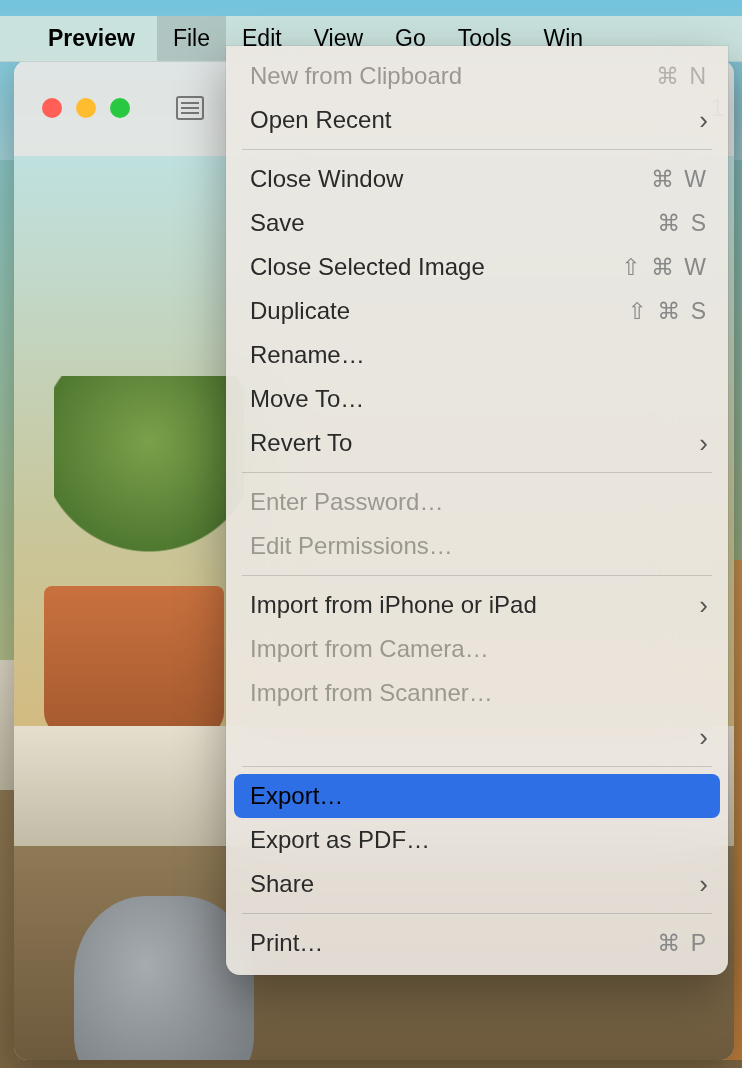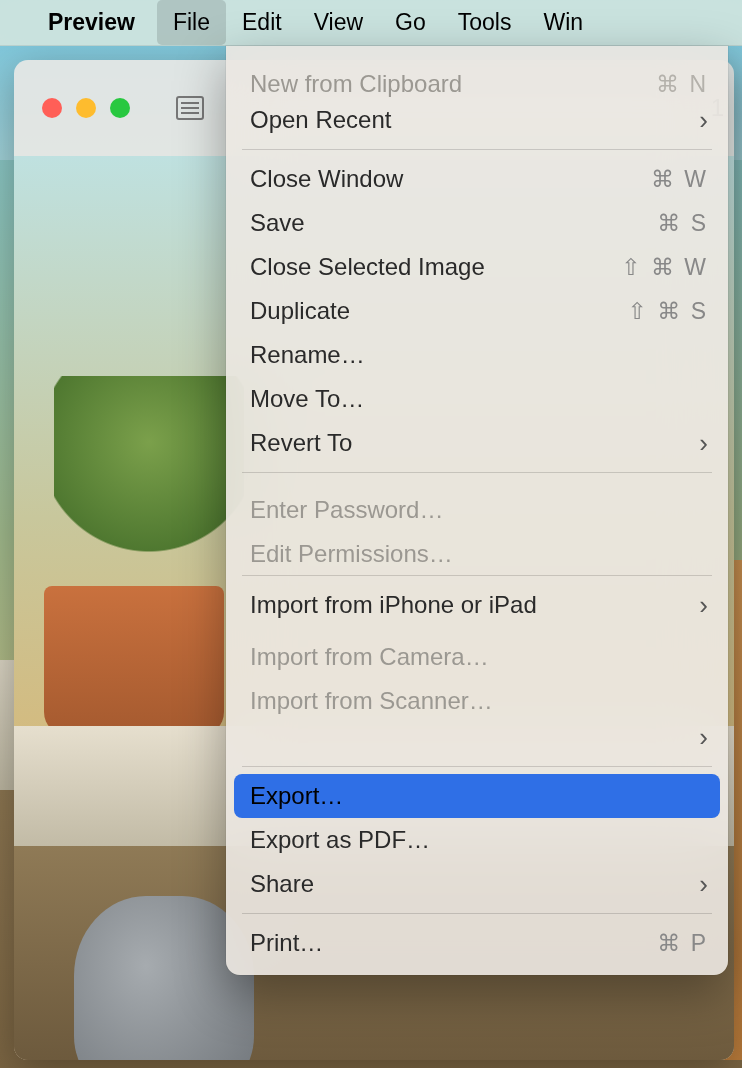--- a/index.html
+++ b/index.html
@@ -21,33 +21,33 @@
     background: linear-gradient(#d9d3c2,#bab49f); }
   .bg-img .floor { position:absolute; top:790px; left:0; right:0; bottom:0;
     background: linear-gradient(#8a7450,#7a6442); }
   .bg-img .backpack { position:absolute; top:840px; left:50px; width:190px; height:210px;
     background: radial-gradient(ellipse at 40% 35%, #9da2a7,#6f7479); border-radius:40% 40% 30% 30%; opacity:.9;}
   .bg-img .right-person { position:absolute; top:560px; right:0; width:50px; height:500px;
     background: linear-gradient(#d79a56,#b87a3a); }
 
   
   .menubar {
-    position: absolute; top:0; left:0; right:0; height:46px;
+    position: absolute; top:16px; left:0; right:0; height:46px;
     background: rgba(214,231,222,.86);
     backdrop-filter: blur(20px);
     display:flex; align-items:center; gap:0;
     padding-left:18px;
     font-size:23px; color:#000; font-weight:400;
     border-bottom:1px solid rgba(0,0,0,.08);
     z-index:5;
   }
   .menubar .apple-logo { font-size:26px; margin-right:20px; }
   .menubar .app-name { font-weight:700; margin-right:12px; padding:0 10px;}
   .menubar .menu-item { padding:0 16px; height:100%; display:flex; align-items:center; }
-  .menubar .menu-item.active { background:rgba(0,0,0,.13); border-radius:5px; }
+  .menubar .menu-item.active { background:rgba(0,0,0,.13); border-radius:0; }
 
   
   .doc-window {
     position:absolute; top:60px; left:14px; width:720px; height:1000px;
     background: rgba(233,232,228,.9);
     border-radius:14px; overflow:hidden;
     box-shadow: 0 10px 40px rgba(0,0,0,.3);
     z-index:3;
   }
   .doc-window .titlebar { height:96px; display:flex; align-items:center; padding-left:28px; gap:14px;}
@@ -70,21 +70,21 @@
     position:absolute; top:46px; left:226px; width:502px;
     background: rgba(236,232,226,.9);
     backdrop-filter: blur(30px);
     border-radius:0 0 14px 14px;
     box-shadow: 0 18px 50px rgba(0,0,0,.35), 0 0 0 1px rgba(0,0,0,.05);
     padding:8px 0 10px 0;
     z-index:10;
     font-size:24px;
   }
   .mi { display:flex; align-items:center; height:44px; padding:0 20px 0 24px; color:#2a2a2a;}
-  .mi.disabled { color:#9b9892;align-items:flex-end; }
+  .mi.disabled { color:#9b9892; }
   .mi.highlight { background:#2f6fe6; color:#000000; border-radius:8px; margin:0 8px; padding:0 12px 0 16px;}
   .mi .label { flex:1; }
   .mi .shortcut { font-size:23px; letter-spacing:2px; color:#888; }
   .mi.disabled .shortcut{color:#b4b1ab;}
   .mi .chev { font-size:26px; color:#555; margin-left:auto;}
   .sep { height:1px; background:rgba(0,0,0,.15); margin:7px 16px;}
 </style>
 </head>
 <body>
 

